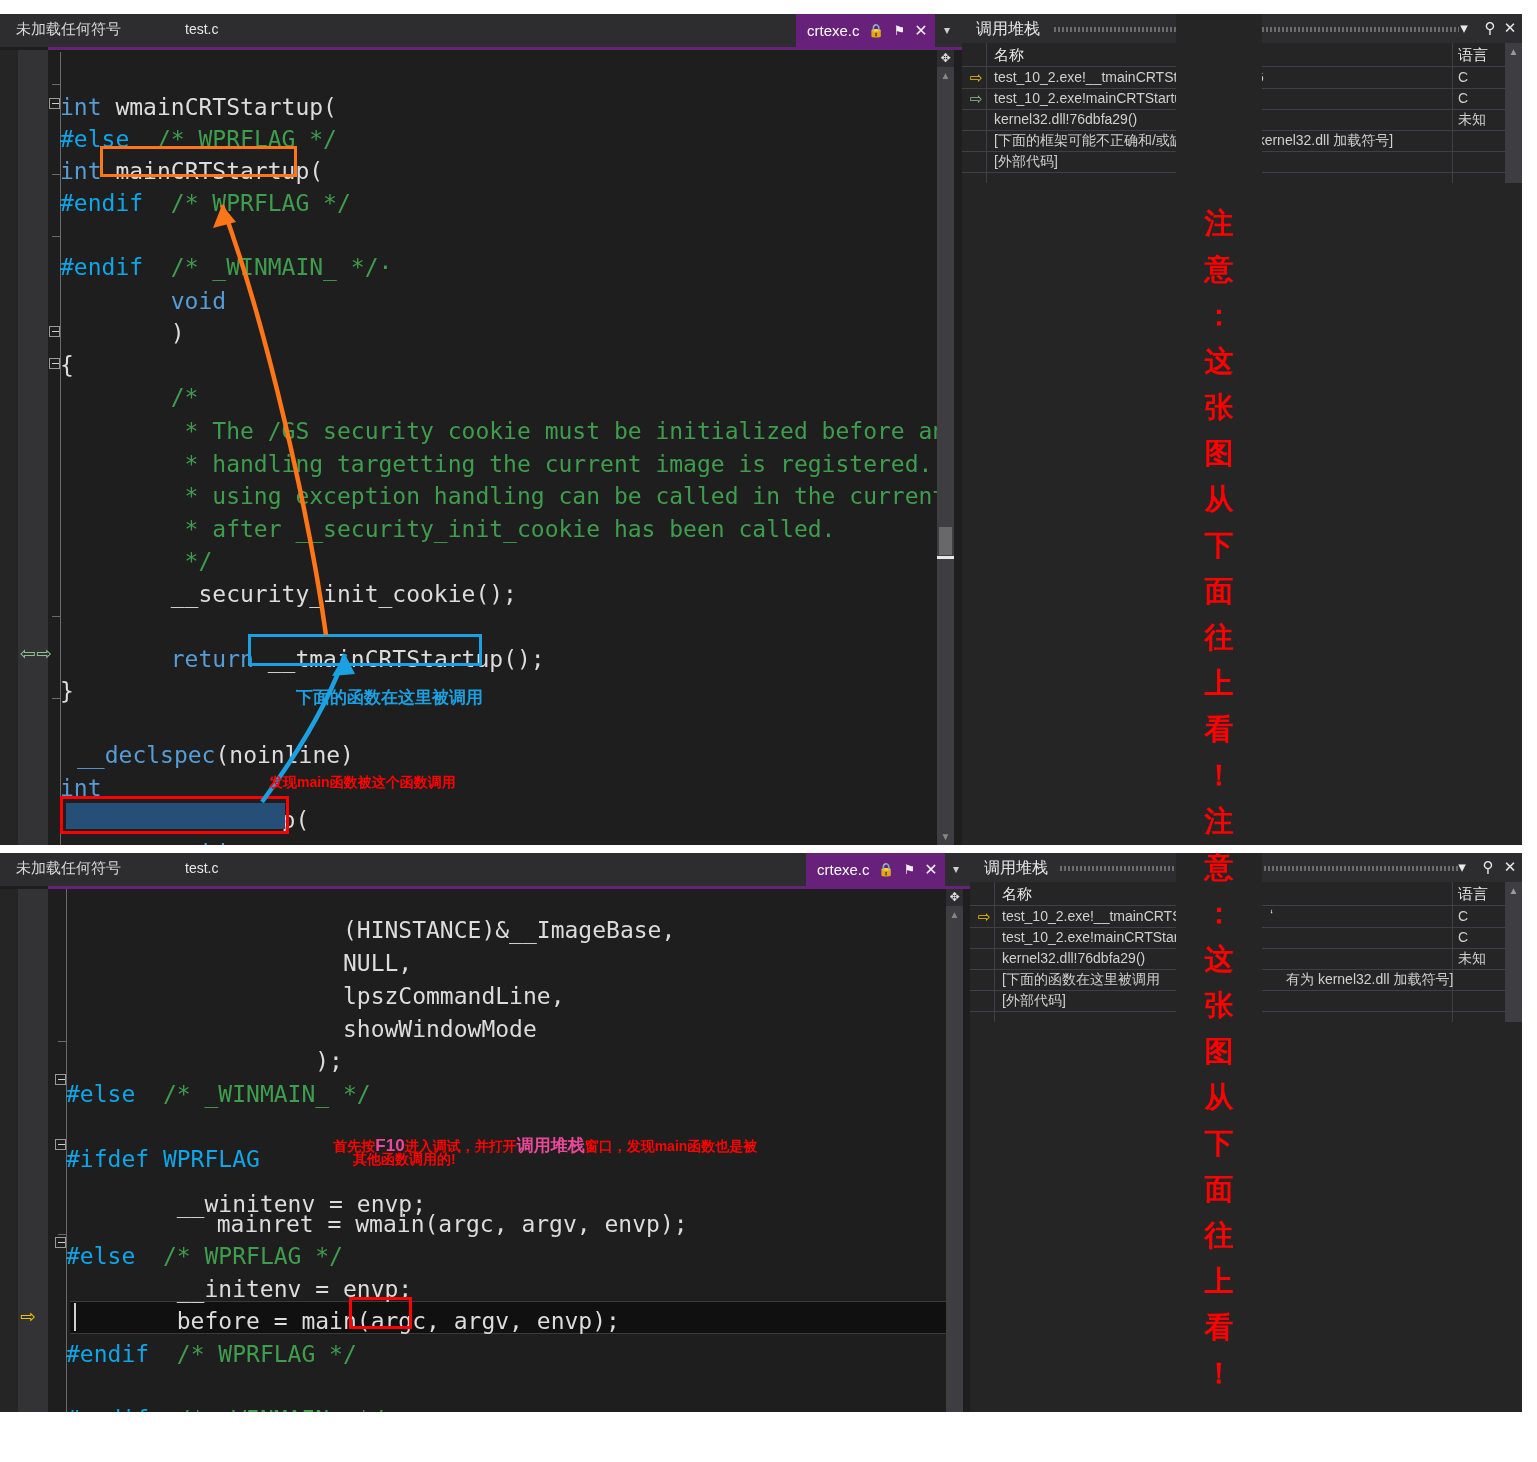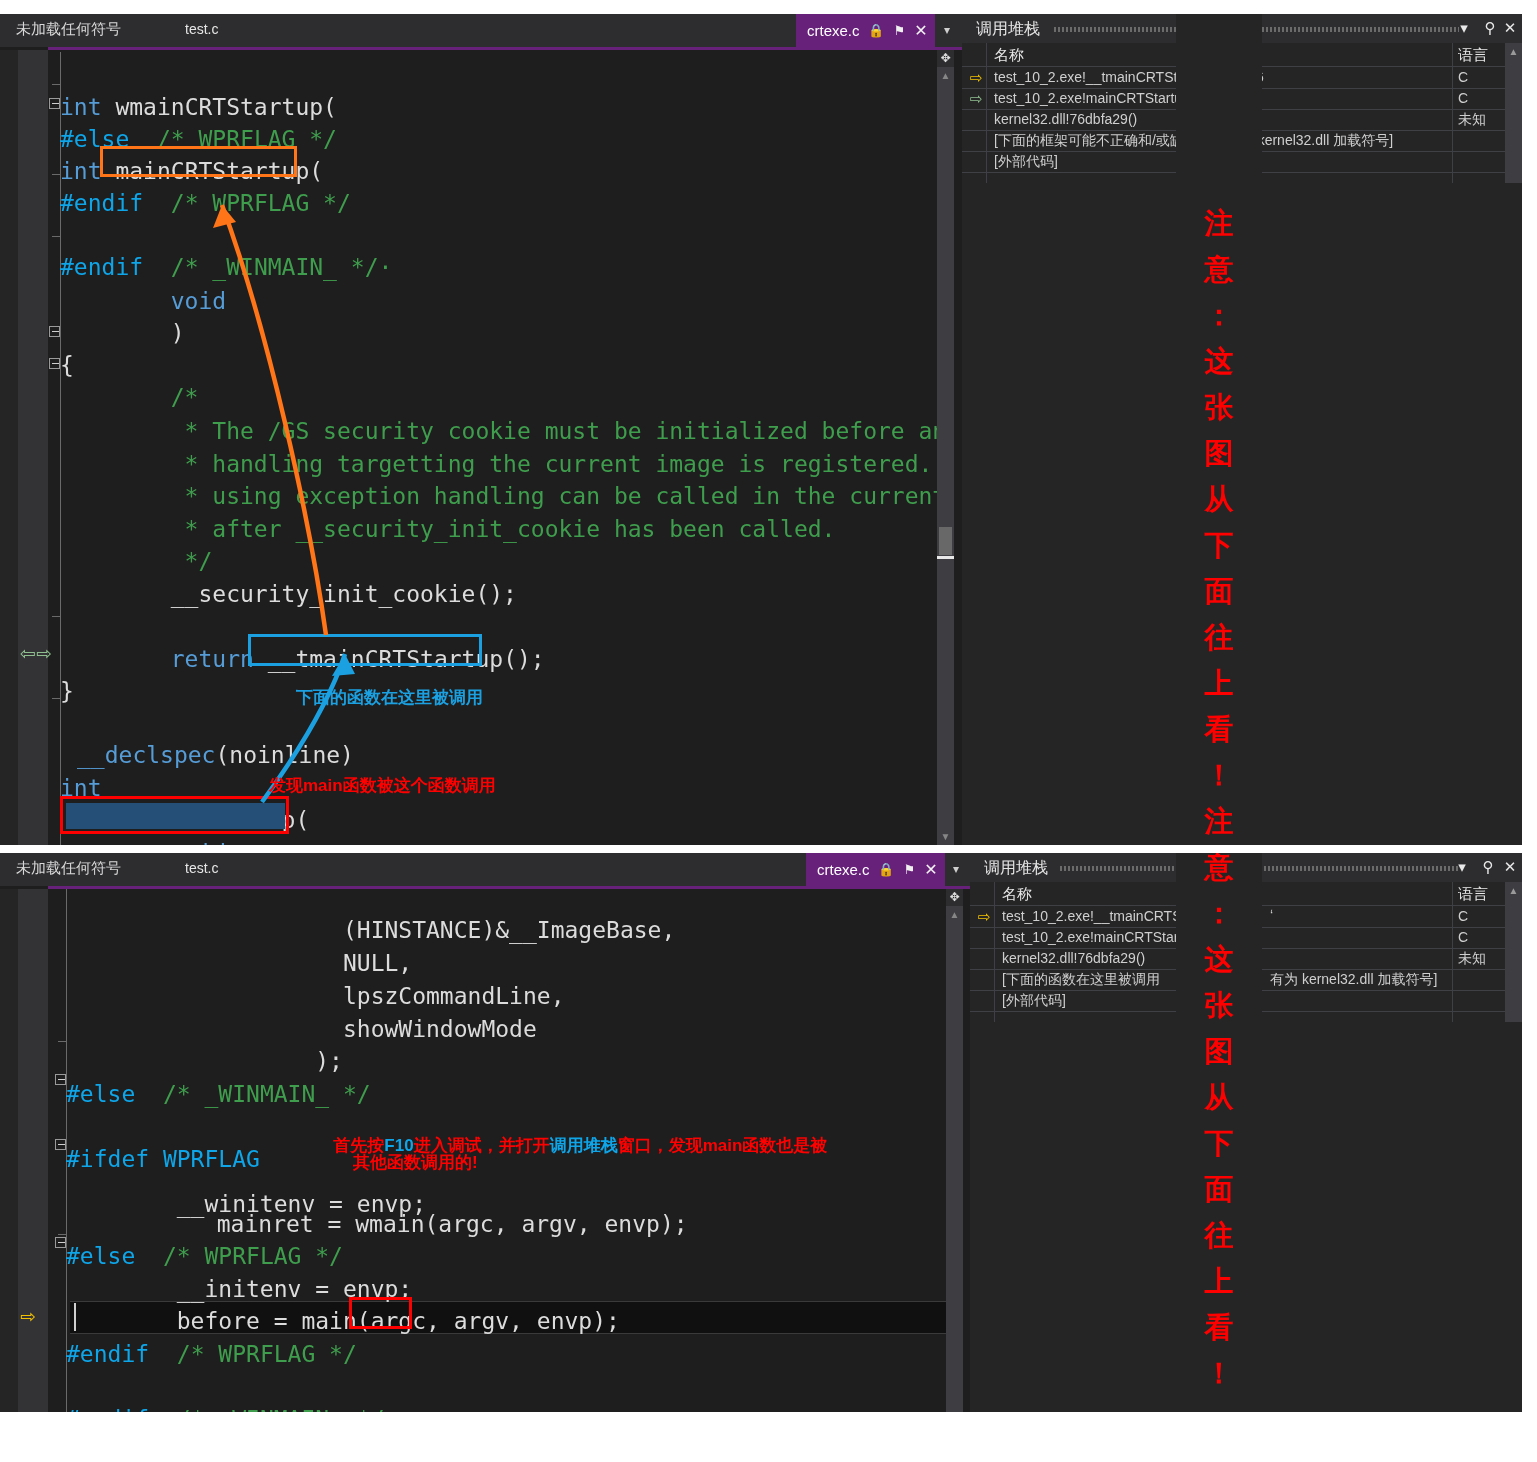--- a/index.html
+++ b/index.html
@@ -56,22 +56,22 @@
   .selhl{position:absolute;background:#264f78;}
   .curline{position:absolute;background:#101010;border-top:1px solid #3a3a3a;
            border-bottom:1px solid #3a3a3a;}
   .caret{position:absolute;width:2px;background:#cfcfcf;}
 
   
   .ann{position:absolute;white-space:pre;font-weight:bold;}
   .ann-or{color:#ff7518;font-size:18px;}
   .ann-or .mn{font-family:"DejaVu Sans Mono","Liberation Mono",monospace;font-weight:normal;font-size:22px;}
   .ann-bl{color:#1ba1e2;font-size:17px;}
-  .ann-rd{color:#ff0000;font-size:17px;}
-  .ann-cy{color:#0ea5e9;margin-top:10px;}
+  .ann-rd{color:#ff0000;font-size:14px;}
+  .ann-cy{color:#ec4899;margin-top:10px;}
 
   
   .vscroll{position:absolute;background:#3e3e42;width:17px;}
   .vs-arrow{position:absolute;left:0;width:17px;height:17px;color:#868686;
             font-size:10px;text-align:center;line-height:17px;}
   .vs-thumb{position:absolute;left:2px;width:13px;background:#686868;}
   .vs-mark{position:absolute;left:0;width:17px;height:3px;background:#e8e8e8;}
   .splitctl{position:absolute;width:17px;height:17px;background:#2d2d30;color:#e0e0e0;
             font-size:12px;text-align:center;line-height:17px;}
 
@@ -328,21 +328,21 @@
         <div class="cs-row" style="top: 74px; width: 535px;">
           <span class="cs-rowtxt">test_10_2.exe!mainCRTStar</span>
           <span class="cs-lang" style="left: 488px;">C</span>
         </div>
         <div class="cs-row" style="top: 95px; width: 535px;">
           <span class="cs-rowtxt">kernel32.dll!76dbfa29()</span>
           <span class="cs-lang" style="left: 488px;">未知</span>
         </div>
         <div class="cs-row" style="top: 116px; width: 535px;">
           <span class="cs-rowtxt">[下面的函数在这里被调用</span>
-          <span class="cs-lang" style="left: 300px;">有为 kernel32.dll 加载符号]</span>
+          <span class="cs-lang" style="left: 316px;">有为 kernel32.dll 加载符号]</span>
         </div>
         <div class="cs-row" style="top: 137px; width: 535px;">
           <span class="cs-rowtxt">[外部代码]</span>
         </div>
       </div>
     <div class="cs-scroll" style="left:535px;top:29px;height:140px;">
       <div class="cs-scroll-arrow" style="top:0;">▲</div>
     </div>
   </div>
 </div>

